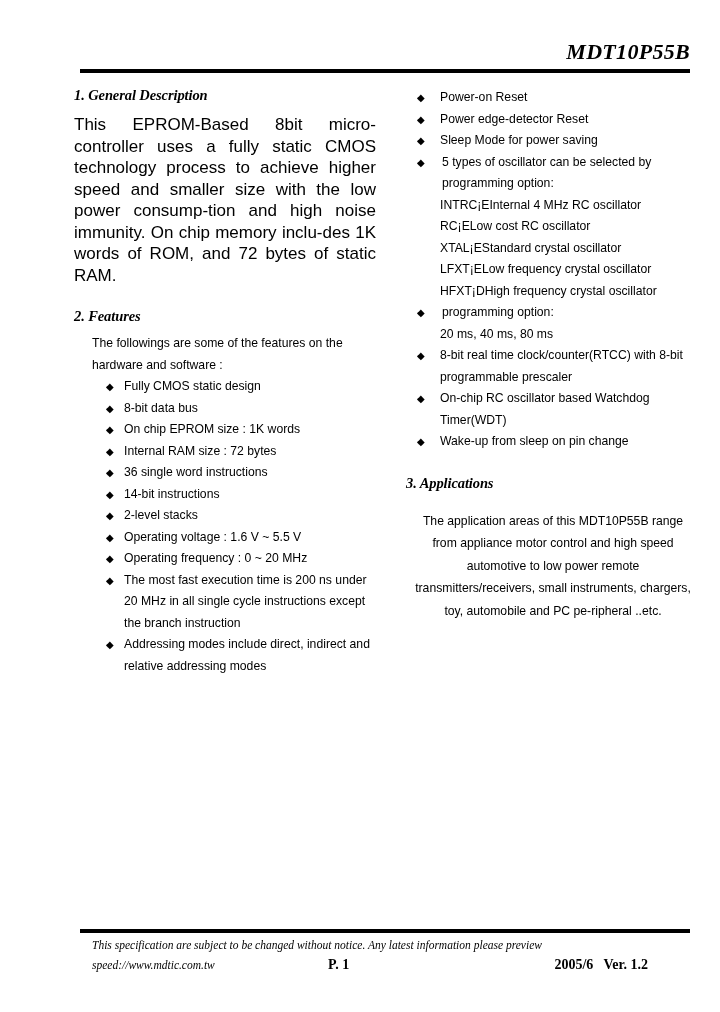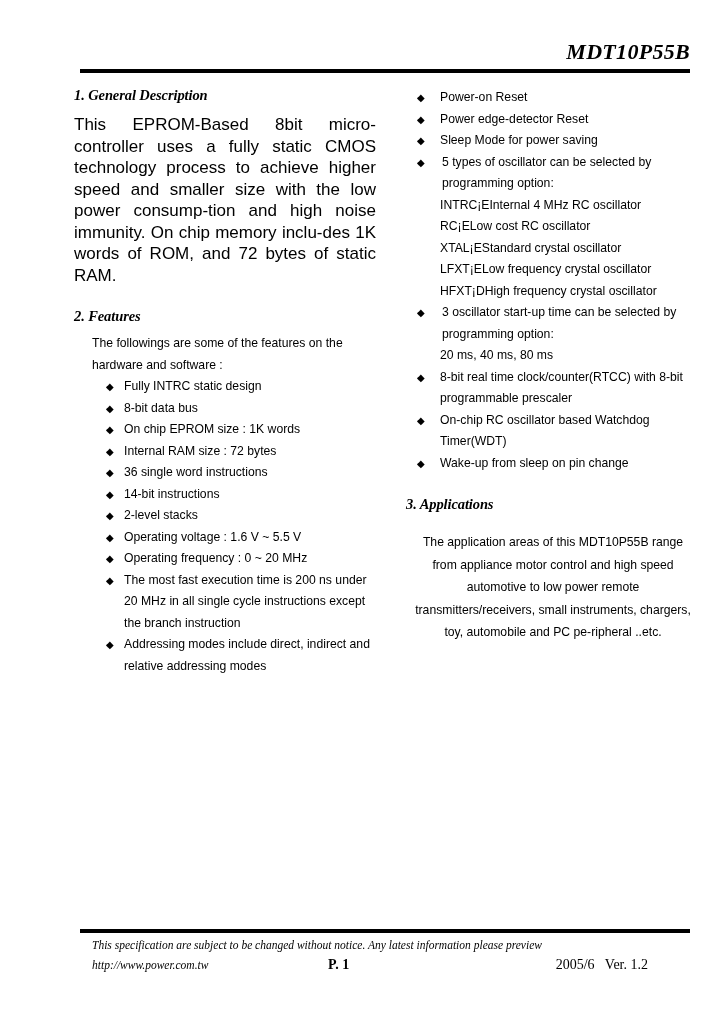--- a/index.html
+++ b/index.html
@@ -177,21 +177,21 @@
     top: 0px;
     font-family: "Liberation Serif", serif;
     font-weight: bold;
     font-size: 14px;
   }
   .footer-ver {
     position: absolute;
     right: 42px;
     top: 0px;
     font-family: "Liberation Serif", serif;
-    font-weight: normal;
+    font-weight: bold;
     font-size: 14px;
     white-space: pre;
   }
 </style>
 </head>
 <body>
 
 <div class="page">
 
   <div class="doc-header">
@@ -206,21 +206,21 @@
     <p class="para">This EPROM-Based 8bit micro-controller uses a fully static CMOS technology process to achieve higher speed and smaller size with the low power consump-tion and high noise immunity. On chip memory inclu-des 1K words of ROM, and 72 bytes of static RAM.</p>
 
     <h2 class="sec-head" style="margin-top:22px;">2. Features</h2>
 
     <div class="intro">The followings are some of the features on the</div>
     <div class="intro">hardware and software :</div>
 
     <ul class="blist">
       <li>
         <span class="bullet">◆</span>
-        <span>Fully INTRC static design</span>
+        <span>Fully CMOS static design</span>
       </li>
       <li>
         <span class="bullet">◆</span>
         <span>8-bit data bus</span>
       </li>
       <li>
         <span class="bullet">◆</span>
         <span>On chip EPROM size : 1K words</span>
       </li>
       <li>
@@ -282,21 +282,20 @@
           <span>INTRC¡EInternal 4 MHz RC oscillator</span>
           <span>RC¡ELow cost RC oscillator</span>
           <span>XTAL¡EStandard crystal oscillator</span>
           <span>LFXT¡ELow frequency crystal oscillator</span>
           <span>HFXT¡DHigh frequency crystal oscillator</span>
         </span>
       </li>
 
       <li>
         <span class="bullet">◆</span>
-        <span class="sub">3 oscillator start-up time can be selected by</span>
         <span class="sub">programming option:</span>
         <span class="sub i0">20 ms, 40 ms, 80 ms</span>
       </li>
 
       <li>
         <span class="bullet">◆</span>
         <span>8-bit real time clock/counter(RTCC) with 8-bit programmable prescaler</span>
       </li>
       <li>
         <span class="bullet">◆</span>
@@ -315,18 +314,18 @@
       <div>from appliance motor control and high speed</div>
       <div>automotive to low power remote</div>
       <div>transmitters/receivers, small instruments, chargers,</div>
       <div>toy, automobile and PC pe-ripheral ..etc.</div>
     </div>
   </div>
 
   <div class="rule-bottom"></div>
   <div class="footer-note">This specification are subject to be changed without notice. Any latest information please preview</div>
   <div class="footer-row">
-    <span class="footer-url">http://www.power.com.tw</span>
+    <span class="footer-url">speed://www.mdtic.com.tw</span>
     <span class="footer-page">P. 1</span>
     <span class="footer-ver">2005/6   Ver. 1.2</span>
   </div>
 
 </div>
 
 </body></html>

